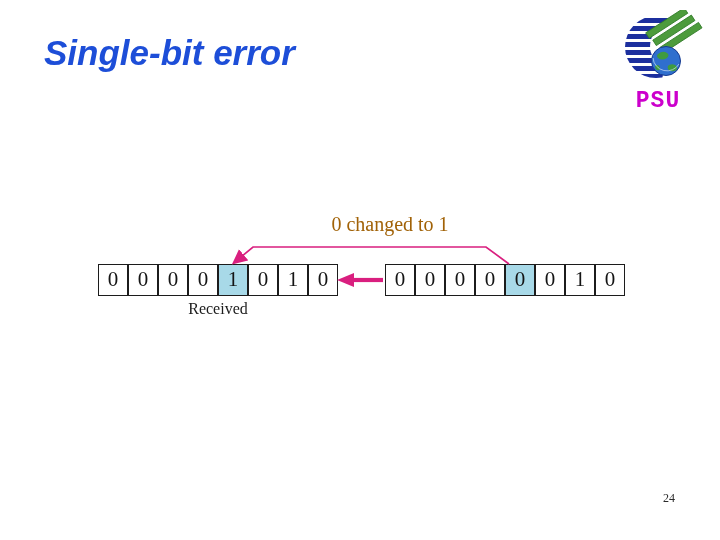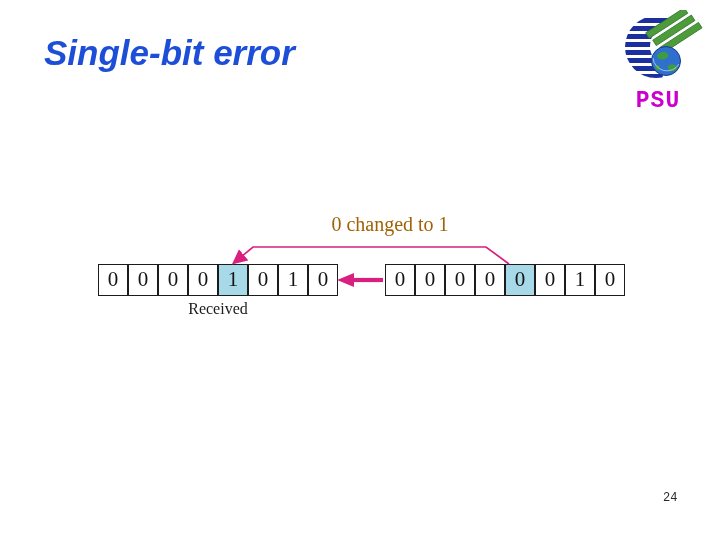--- a/index.html
+++ b/index.html
@@ -98,21 +98,21 @@
     left: 0;
     top: 0;
     width: 720px;
     height: 540px;
     pointer-events: none;
   }
   .page-number {
     position: absolute;
     left: 663px;
     top: 491px;
-    font-family: Liberation Mono, monospace;
+    font-family: Liberation Serif, serif;
     font-size: 12px;
     color: #2a2a2a;
   }
 </style>
 </head>
 <body>
 
 <div class="slide">
 
   <h1 class="slide-title">Single-bit error</h1>

